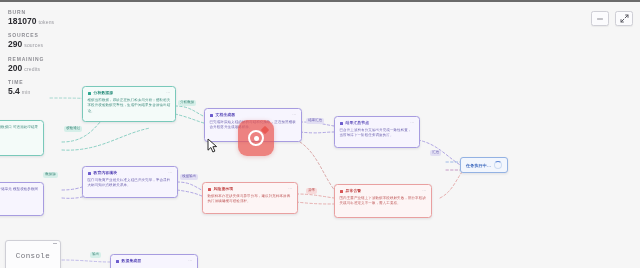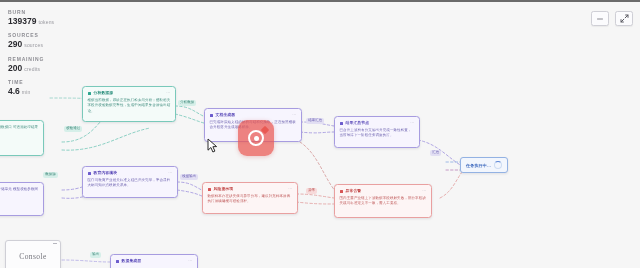--- a/index.html
+++ b/index.html
@@ -84,21 +84,21 @@
     border:1.2px solid #cddcf2;border-top-color:#5b86d6;
   }
 
   
   #console{
     position:absolute;left:5px;top:238px;width:56px;height:32px;
     box-sizing:border-box;border:1px solid #cfcfd6;border-radius:3px;
     background:#fcfcfd;box-shadow:0 1px 2.5px rgba(30,30,50,.08);
     display:flex;align-items:center;justify-content:center;
   }
-  #console .c-label{font-size:7.5px;color:#74747c;letter-spacing:.4px;font-family:Liberation Serif, serif;}
+  #console .c-label{font-size:7.5px;color:#74747c;letter-spacing:.4px;font-family:Liberation Mono, monospace;}
   #console .c-min{position:absolute;right:3px;top:2px;width:4px;height:1px;background:#b6b6be;}
 
   
   #badge{
     position:absolute;left:238px;top:118px;width:36px;height:36px;
     border-radius:9px;background:rgba(233,86,80,.72);
     display:flex;align-items:center;justify-content:center;
     box-shadow:0 1px 4px rgba(200,60,60,.25);
   }
   #badge .ring{
@@ -253,33 +253,33 @@
 
     <svg id="cursor" width="12" height="16" viewBox="0 0 12 16">
       <path d="M1 1 L1 12.2 L3.9 9.5 L5.9 14 L7.9 13.1 L5.9 8.7 L9.6 8.6 Z" fill="#ffffff" stroke="#2a2a2a" stroke-width="1"></path>
     </svg>
 
   </div>
 
   <div id="stats">
     <div class="stat">
       <div class="stat-label">BURN</div>
-      <div class="stat-value"><span>139379</span><span class="u">tokens</span></div>
+      <div class="stat-value"><span>181070</span><span class="u">tokens</span></div>
     </div>
     <div class="stat">
       <div class="stat-label">SOURCES</div>
       <div class="stat-value"><span>290</span><span class="u">sources</span></div>
     </div>
     <div class="stat">
       <div class="stat-label">REMAINING</div>
       <div class="stat-value"><span>200</span><span class="u">credits</span></div>
     </div>
     <div class="stat">
       <div class="stat-label">TIME</div>
-      <div class="stat-value"><span>4.6</span><span class="u">min</span></div>
+      <div class="stat-value"><span>5.4</span><span class="u">min</span></div>
     </div>
   </div>
 
   <div id="wincontrols">
     <div class="winbtn">
       <svg width="8" height="8" viewBox="0 0 8 8">
         <line x1="1.5" y1="4" x2="6.5" y2="4" stroke="#8a8a92" stroke-width="1" stroke-linecap="round"></line>
       </svg>
     </div>
     <div class="winbtn">

